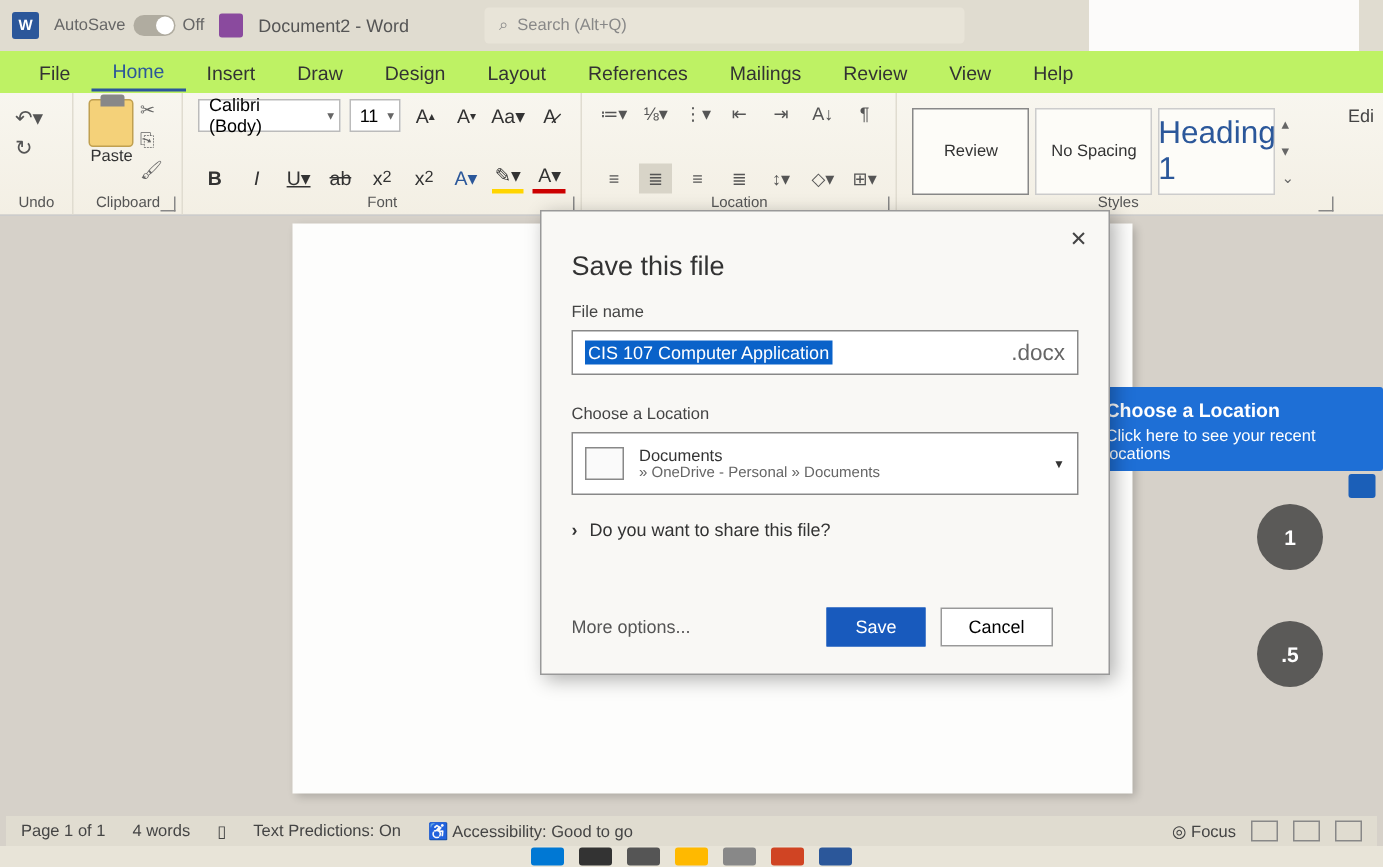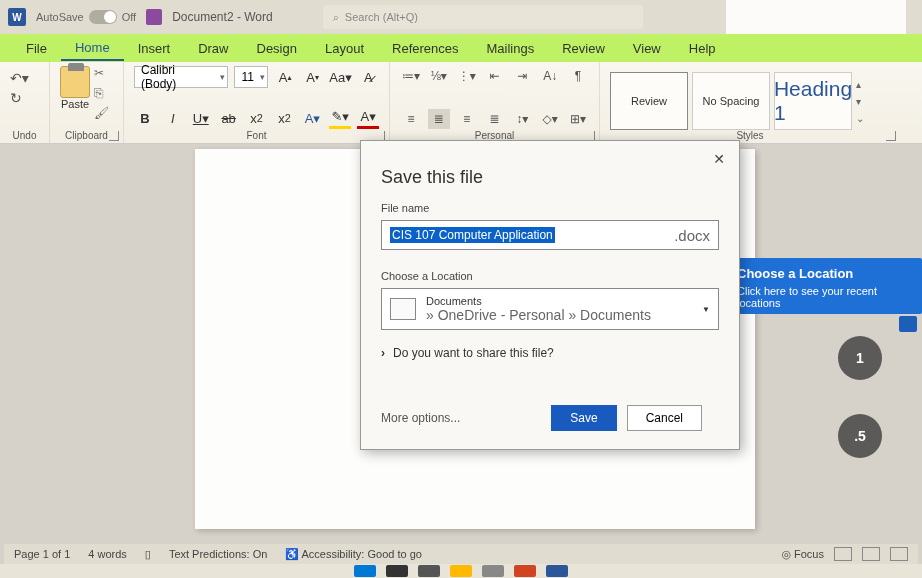--- a/index.html
+++ b/index.html
@@ -46,21 +46,21 @@
     .dialog { position: absolute; left: 360px; top: 140px; width: 380px; height: 310px; background: #f9f8f5; border: 1px solid #999; box-shadow: 3px 3px 12px rgba(0,0,0,0.3); padding: 16px 20px; z-index: 10; }
     .dlg-close { position: absolute; right: 8px; top: 6px; width: 24px; height: 24px; display: flex; align-items: center; justify-content: center; font-size: 14px; color: #444; cursor: pointer; }
     .dlg-title { font-size: 18px; color: #333; margin-bottom: 14px; margin-top: 10px; }
     .dlg-label { font-size: 11px; color: #444; margin-bottom: 6px; }
     .filename-box { width: 100%; height: 30px; border: 1px solid #888; background: #fff; display: flex; align-items: center; padding: 0 8px; margin-bottom: 20px; }
     .filename-sel { background: #0a62c9; color: #fff; font-size: 12px; padding: 1px 2px; }
     .file-ext { margin-left: auto; font-size: 15px; color: #666; }
     .location-box { width: 100%; height: 42px; border: 1px solid #888; background: #fff; display: flex; align-items: center; padding: 6px 8px; margin-bottom: 16px; gap: 10px; position: relative; }
     .folder-icon { width: 26px; height: 22px; border: 1px solid #888; background: #fafafa; }
     .loc-text { display: flex; flex-direction: column; font-size: 11px; color: #333; }
-    .loc-path { font-size: 14px; color: #666; }
+    .loc-path { font-size: 10px; color: #666; }
     .loc-arrow { position: absolute; right: 8px; font-size: 8px; color: #333; }
     .share-row { font-size: 12px; color: #333; margin-bottom: 30px; cursor: pointer; }
     .share-row::before { content: '›'; margin-right: 8px; font-weight: bold; }
     .dlg-footer { display: flex; justify-content: space-between; align-items: center; position: absolute; bottom: 18px; left: 20px; right: 37px; }
     .more-link { font-size: 12px; color: #555; cursor: pointer; }
     .btn-row { display: flex; gap: 10px; }
     .btn { padding: 5px 18px; font-size: 12px; border: 1px solid #999; background: #fff; cursor: pointer; }
     .btn.primary { background: #185abd; color: #fff; border-color: #185abd; }
 
     .tooltip { position: absolute; left: 727px; top: 258px; width: 195px; height: 56px; background: #1e6fd6; color: #fff; padding: 8px 10px; font-size: 11px; z-index: 5; border-radius: 2px; }
@@ -174,37 +174,38 @@
     </div>
     <div class="font-row">
       <span class="para-btn">≡</span>
       <span class="para-btn" style="background:#d8d4c8">≣</span>
       <span class="para-btn">≡</span>
       <span class="para-btn">≣</span>
       <span class="para-btn">↕▾</span>
       <span class="para-btn">◇▾</span>
       <span class="para-btn">⊞▾</span>
     </div>
-    <div class="rgroup-label">Personal</div>
+    <div class="rgroup-label">Location</div>
     <div class="launcher"></div>
   </div>
   <div class="rgroup" style="width:300px;border-right:none">
     <div class="styles-gallery">
       <div class="style-box" style="border:1px solid #888">Review</div>
       <div class="style-box">No Spacing</div>
       <div class="style-box heading">Heading 1</div>
       <div style="display:flex;flex-direction:column;gap:6px;font-size:10px;color:#666">
         <span>▴</span>
         <span>▾</span>
         <span>⌄</span>
       </div>
     </div>
     <div class="rgroup-label">Styles</div>
     <div class="launcher"></div>
   </div>
+  <div style="padding:8px 6px;font-size:12px;color:#444">Edi</div>
 </div>
 
 <div class="document-area">
   <div class="page"></div>
 </div>
 
 <div class="dialog">
   <div class="dlg-close">✕</div>
   <div class="dlg-title">Save this file</div>
   <div class="dlg-label">File name</div>

